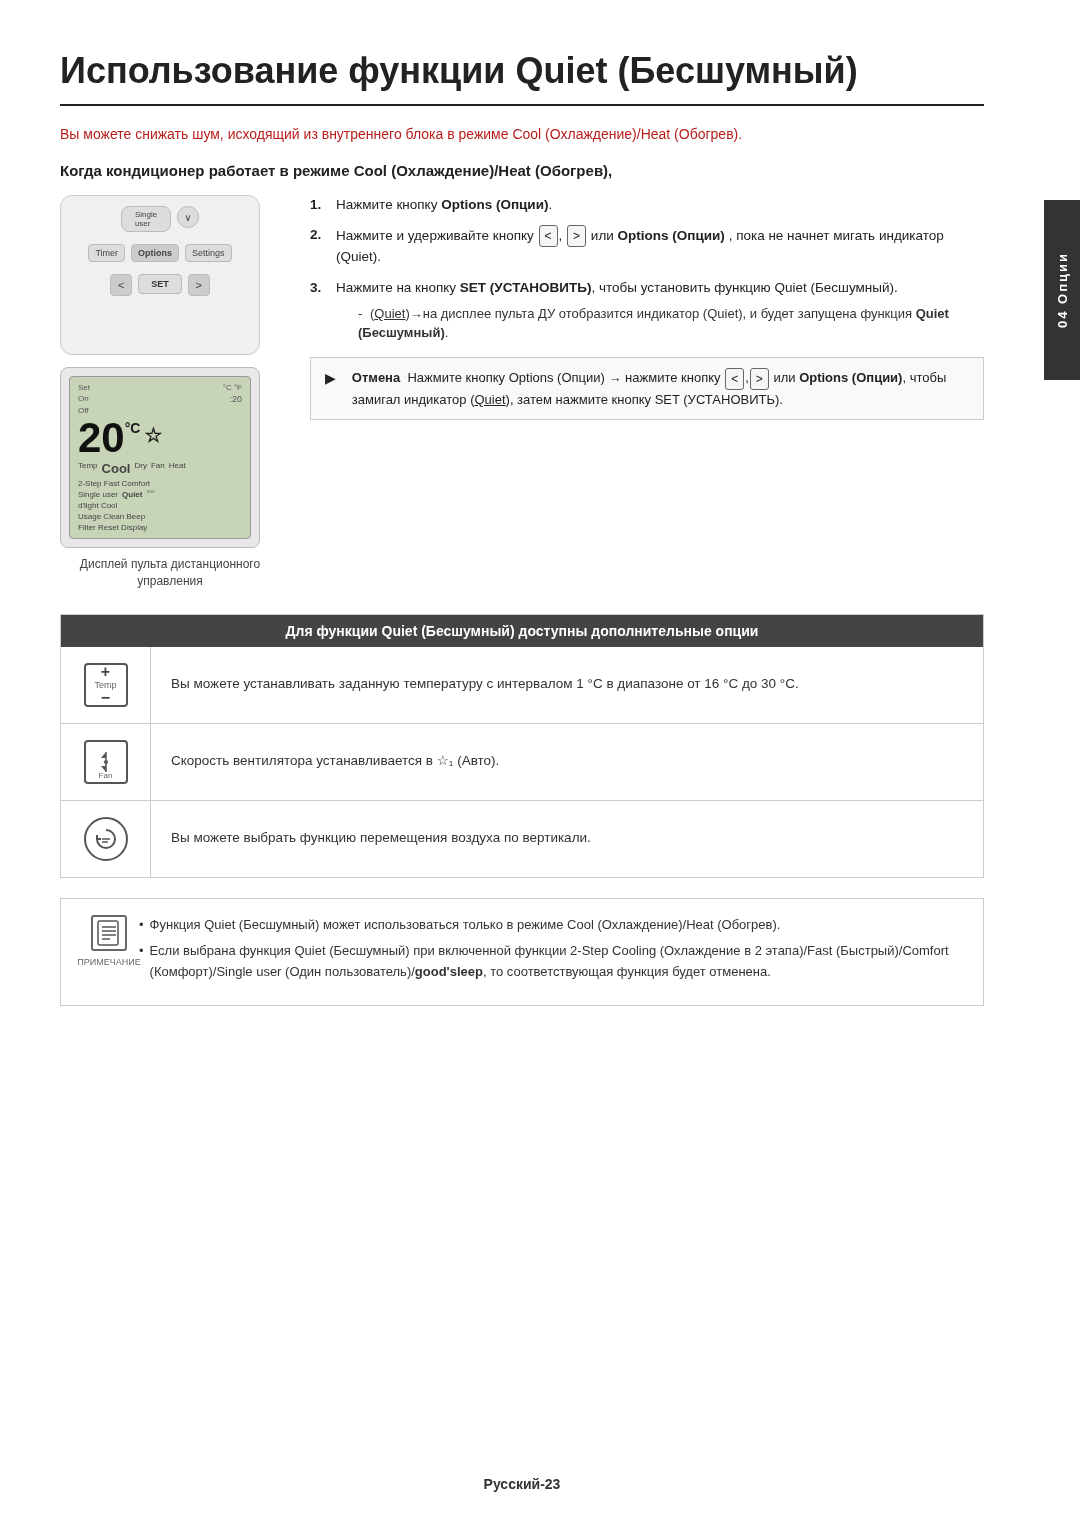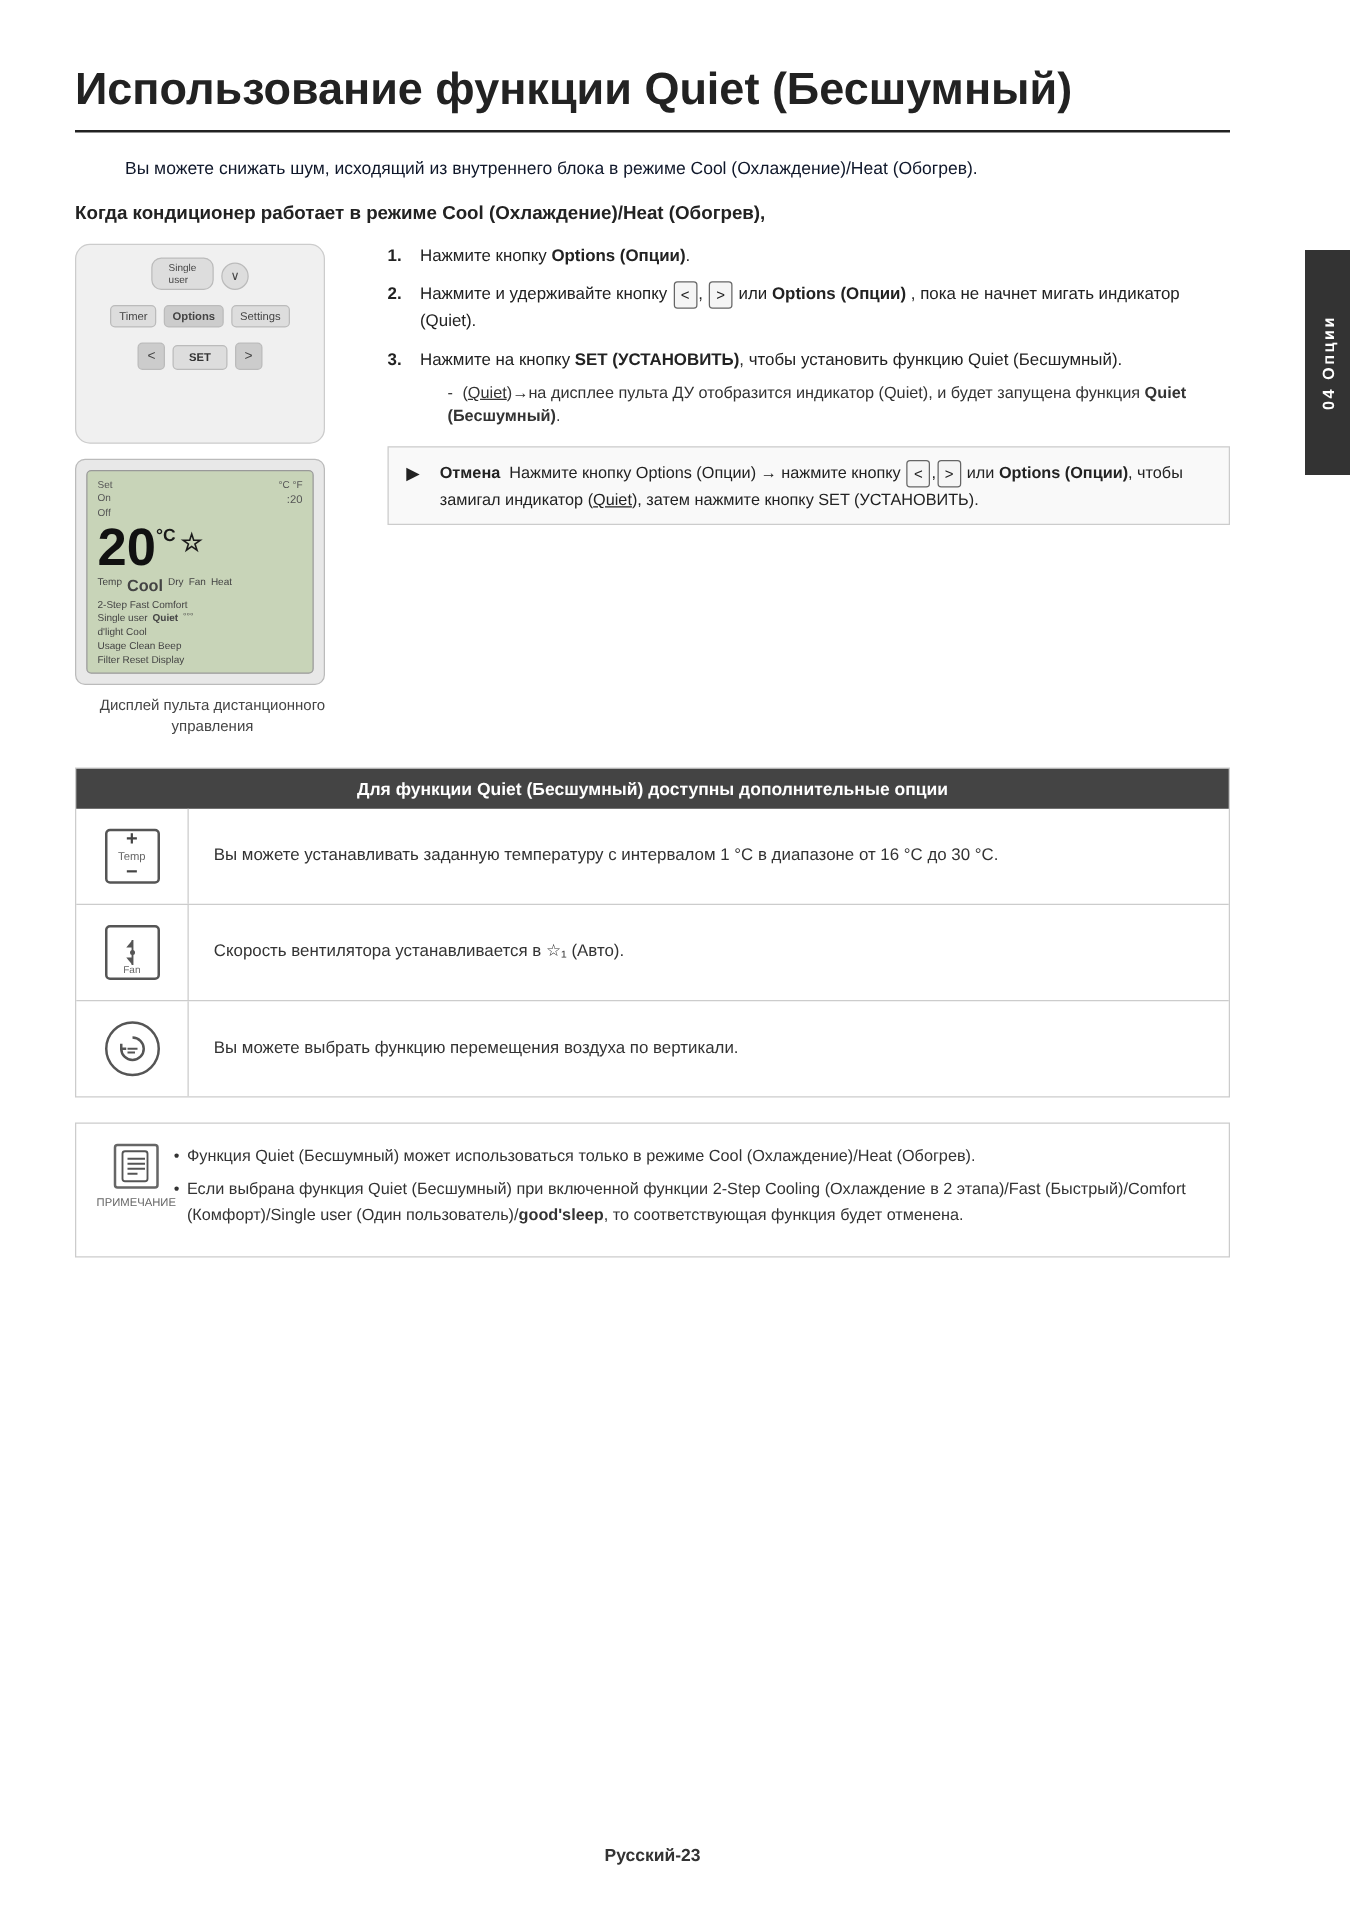--- a/index.html
+++ b/index.html
@@ -56,22 +56,21 @@
       font-weight: bold;
       margin-bottom: 8px;
       border-bottom: 2px solid #222;
       padding-bottom: 12px;
       margin-bottom: 20px;
     }
 
     .page-subtitle {
       font-size: 14px;
       margin-bottom: 20px;
-      color: #0f172a;
-      margin-left: 40px;
+      color: #b91c1c;
     }
 
     .section-heading {
       font-size: 15px;
       font-weight: bold;
       margin-bottom: 16px;
     }
 
     
     .content-row {
@@ -106,21 +105,21 @@
       width: 100%;
       height: 100%;
       display: flex;
       flex-direction: column;
       align-items: center;
       gap: 6px;
     }
     .remote-row {
       display: flex;
       gap: 6px;
-      align-items: flex-end;
+      align-items: flex-start;
       justify-content: center;
     }
     .remote-btn {
       background: #ddd;
       border-radius: 4px;
       font-size: 9px;
       padding: 3px 6px;
       color: #444;
       border: 1px solid #bbb;
     }

